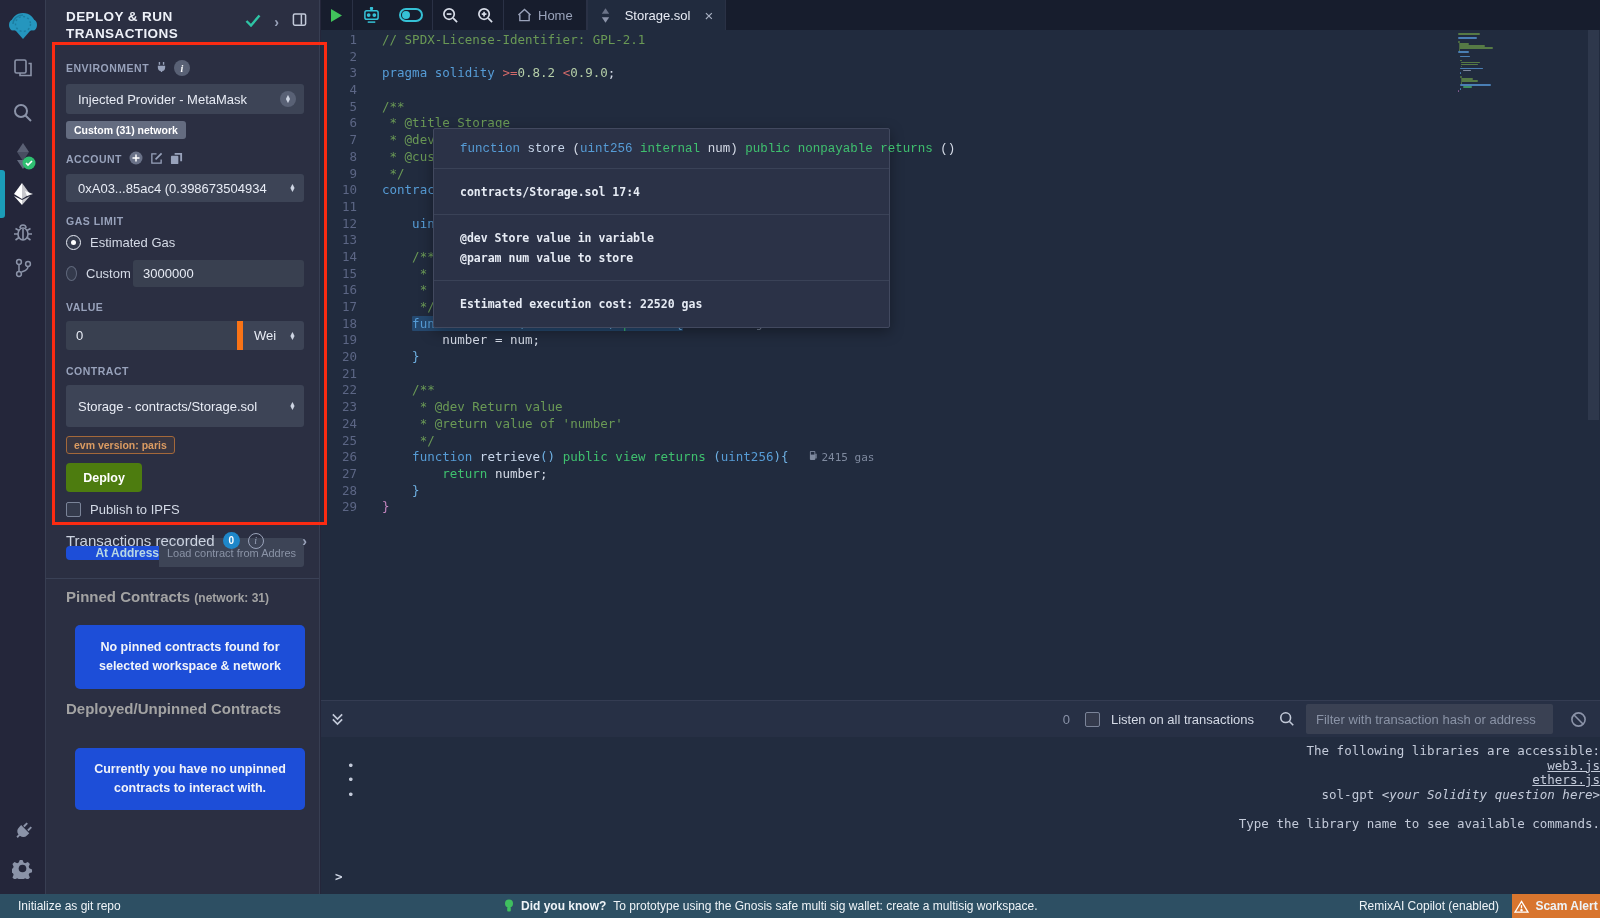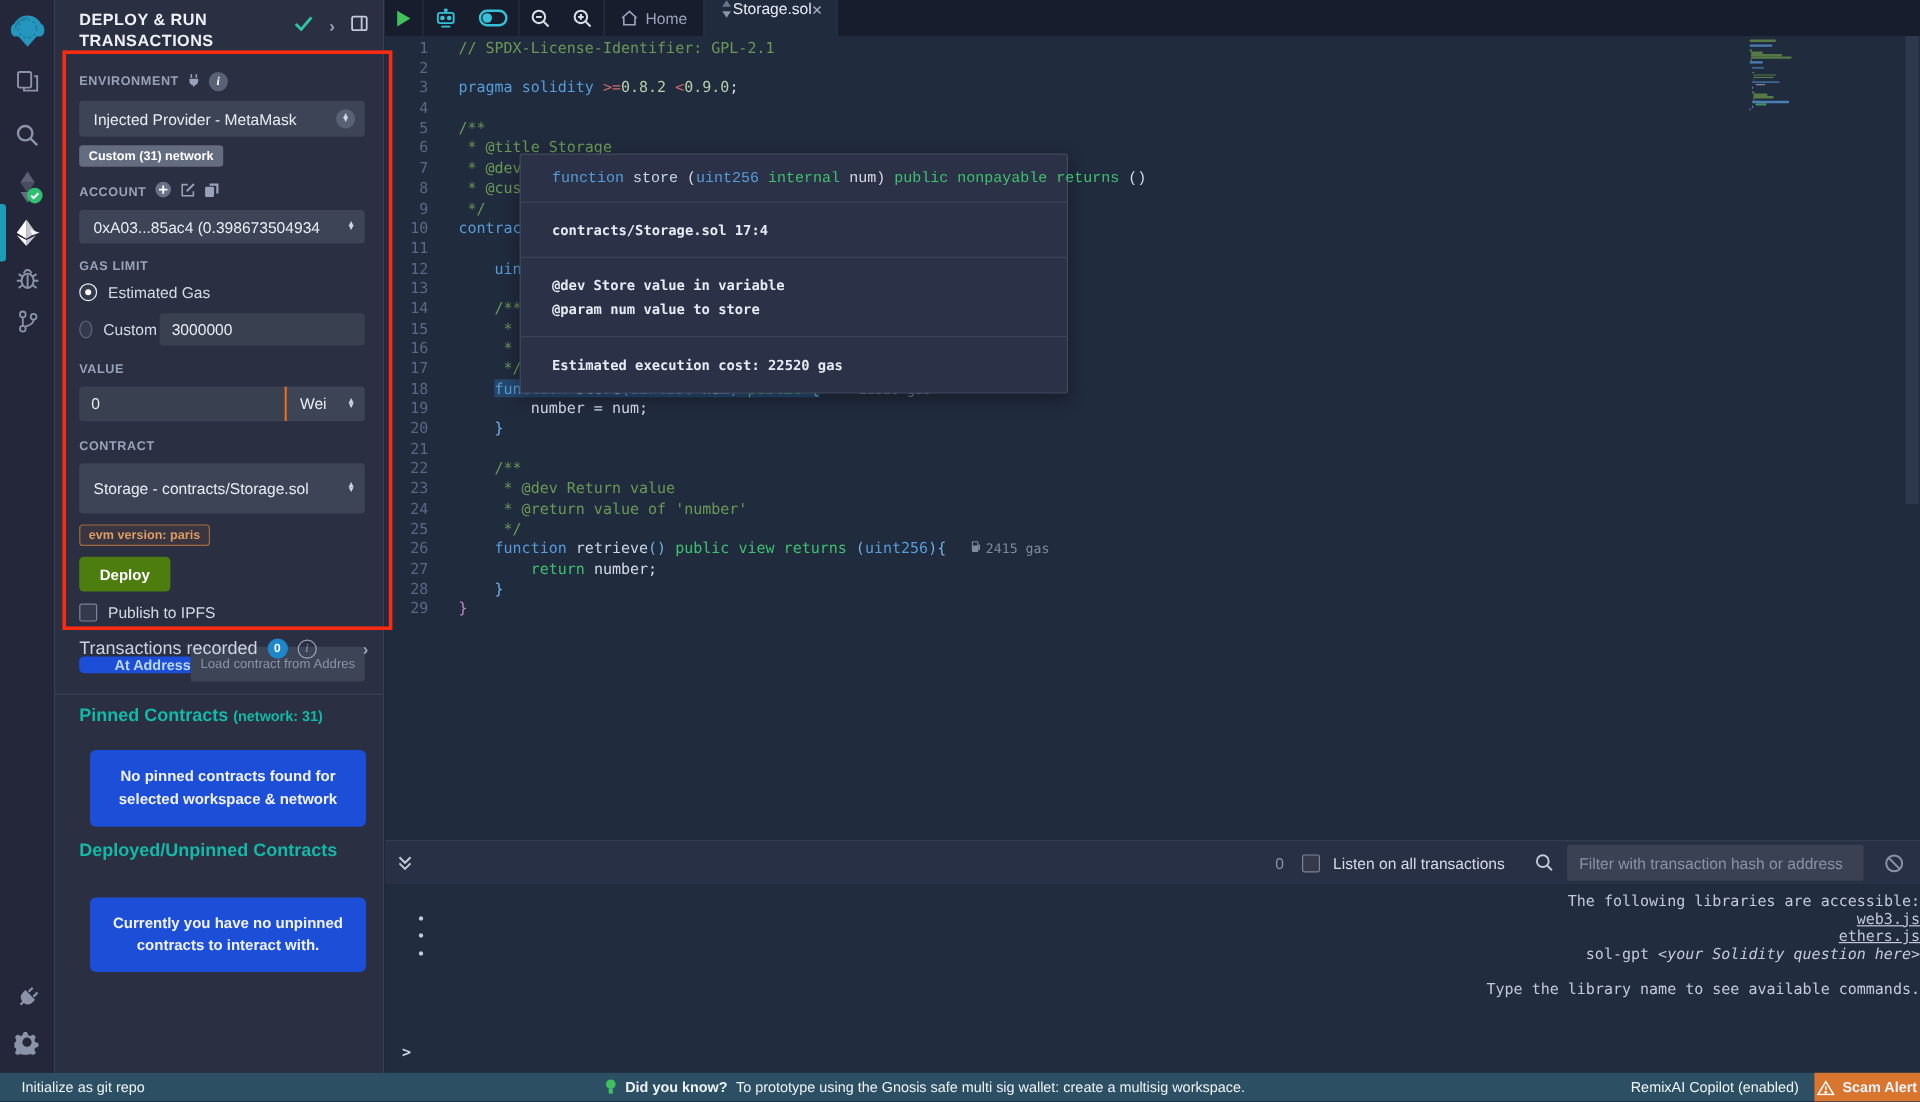--- a/index.html
+++ b/index.html
@@ -41,33 +41,33 @@
   .tinput::placeholder, .ataddr-input::placeholder { color:#8a93a6; }
 
   .red-box { position:absolute; left:52px; top:42px; width:275px; height:483px; border:3px solid #fb2b12; z-index:30; pointer-events:none; }
 
   .tx-row { position:absolute; left:20px; right:12px; top:532px; display:flex; align-items:center; gap:8px; }
   .tx-title { font-size:15px; color:#ccd3e0; }
   .count-badge { background:#1e87c9; color:#fff; width:17px; height:17px; border-radius:50%; font-size:10px; font-weight:bold; display:flex; align-items:center; justify-content:center; }
   .info-circ { width:16px; height:16px; border-radius:50%; border:1px solid #9aa3ba; color:#9aa3ba; font-size:10px; display:flex; align-items:center; justify-content:center; font-family:"Liberation Serif", serif; font-style:italic; cursor:pointer; }
   .tx-chev { margin-left:auto; color:#9aa3ba; font-size:14px; font-weight:bold; cursor:pointer; }
   .pdivider { position:absolute; left:0; right:0; top:578px; border-top:1px solid #3a4156; }
-  .sec-h { position:absolute; left:20px; font-size:15px; color:#14b8a6; }
+  .sec-h { position:absolute; left:20px; font-size:15px; color:#a3a3a3; }
   .sec-h small { font-size:12px; }
   .empty-box { position:absolute; left:29px; right:14px; background:#1d4ed8; border-radius:5px; color:#f0f3f9; font-size:12.5px; font-weight:bold; text-align:center; display:flex; align-items:center; justify-content:center; line-height:1.5; padding:8px 18px; }
 
   
   .main { position:absolute; left:321px; right:0; top:0; bottom:24px; background:#212b3e; }
   .toolbar { position:absolute; left:0; right:0; top:0; height:30px; background:#171d2d; display:flex; align-items:stretch; }
   .tb-btn { display:flex; align-items:center; justify-content:center; padding:0 9px; cursor:pointer; }
   .tb-sep { width:1px; background:#2a3145; margin:0; }
   .toggle { width:24px; height:14px; border:2px solid #35c1d6; border-radius:8px; position:relative; }
   .toggle::after { content:""; position:absolute; left:1px; top:1px; width:8px; height:8px; border-radius:50%; background:#35c1d6; }
   .home-btn { display:flex; align-items:center; gap:6px; padding:0 13px; color:#9aa3ba; font-size:13px; cursor:pointer; }
-  .tab { display:flex; align-items:flex-start; gap:0; padding:0 12px; background:#212b3e; border-right:1px solid #2a3145; border-left:1px solid #2a3145; cursor:pointer; }
+  .tab { display:flex; align-items:center; gap:14px; padding:0 12px; background:#212b3e; border-right:1px solid #2a3145; border-left:1px solid #2a3145; cursor:pointer; }
   .tab-label { font-size:13px; color:#e8ecf5; }
   .tab-close { color:#aab2c4; font-size:15px; cursor:pointer; }
 
   .editor { position:absolute; left:0; right:0; top:30px; height:670px; background:#212b3e; font-family:"DejaVu Sans Mono", monospace; font-size:12.5px; overflow:hidden; }
   .code-lines { position:absolute; left:0; top:2px; right:0; }
   .cline { display:flex; height:16.7px; line-height:16.7px; white-space:pre; }
   .cline .num { width:52px; text-align:right; padding-right:16px; color:#5c6685; flex-shrink:0; user-select:none; }
   .cline .code { padding-left:9px; }
   .tok-c { color:#6a9955; } .tok-k { color:#569cd6; } .tok-g { color:#3fc06e; }
   .tok-n { color:#b5cea8; } .tok-o { color:#d16969; } .tok-p { color:#d4dae6; }
@@ -254,21 +254,21 @@
         <span class="radio"></span>
         <span class="rlabel" style="width:68px;">Custom</span>
         <input class="tinput" style="height: 27px; font-size: 13px; padding: 0px 10px; background: rgb(57, 64, 80);" value="3000000">
       </div>
 
       <div class="flabel" style="margin-top:14px;">
           <span>VALUE</span>
         </div>
       <div class="row" style="margin-top:8px;">
         <input class="tinput" style="height: 29px; font-size: 13px; padding: 0px 10px; border-radius: 3px 0px 0px 3px; background: rgb(57, 64, 80);" value="0">
-        <div class="select" style="width:67px;height:29px;border-radius:0 3px 3px 0;border-left:2px solid #f97316;flex-shrink:0;padding-left:11px;">
+        <div class="select" style="width:67px;height:29px;border-radius:0 3px 3px 0;border-left:6px solid #f97316;flex-shrink:0;padding-left:11px;">
           <span class="sel-text">Wei</span>
           <span class="stepper">
               <span>▲</span>
               <span>▼</span>
             </span>
         </div>
       </div>
 
       <div class="flabel" style="margin-top:15px;">
           <span>CONTRACT</span>

